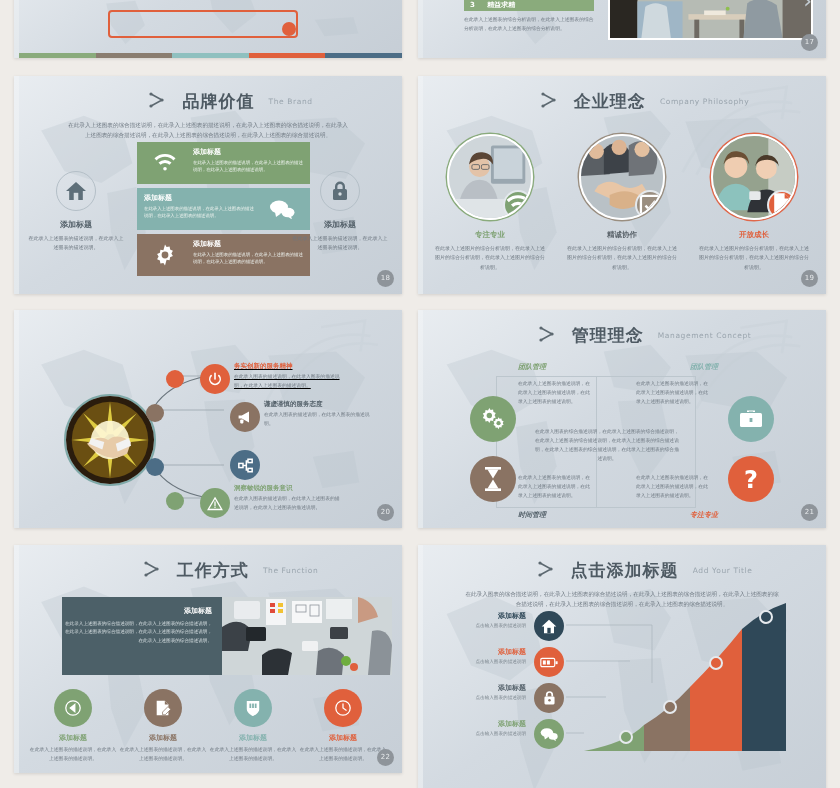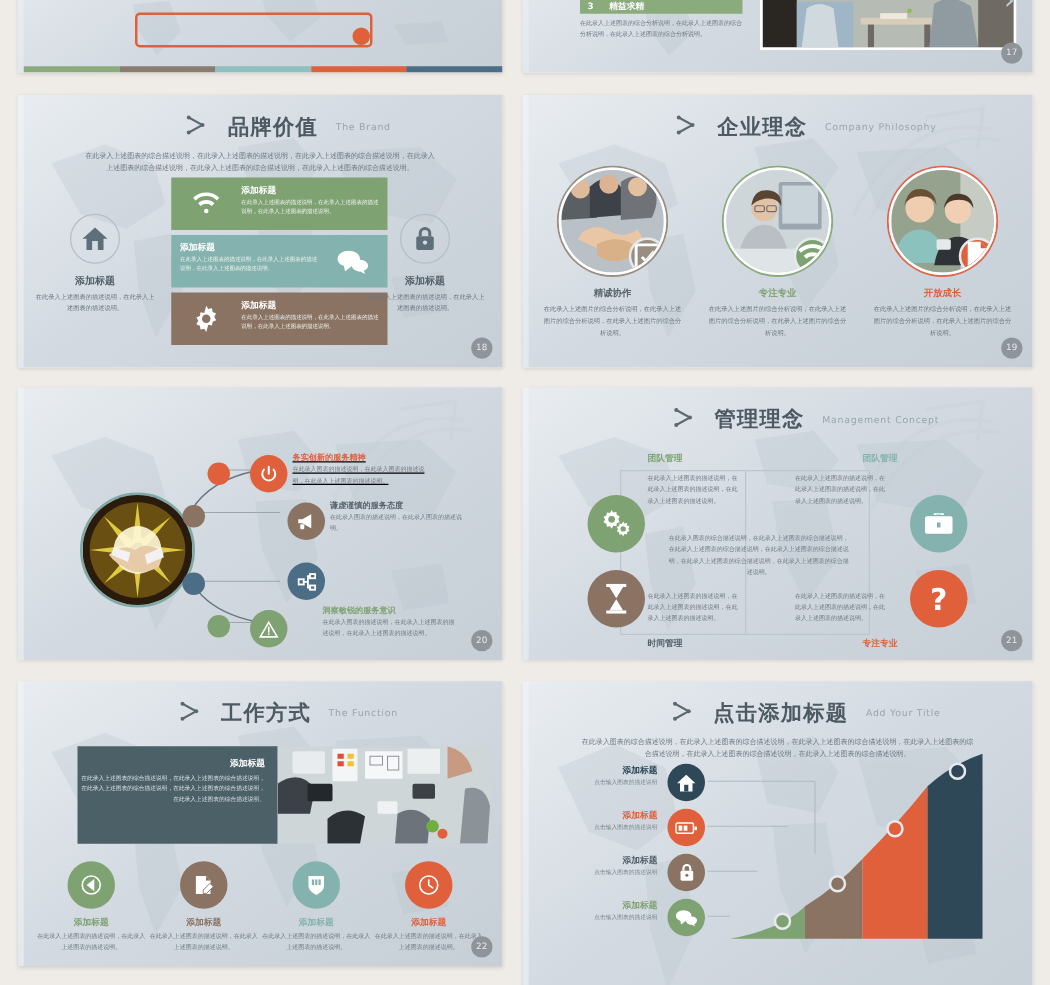--- a/index.html
+++ b/index.html
@@ -96,21 +96,21 @@
   .sitem{ position:absolute; }
   .sitem .it{ font-size:6.5px; font-weight:bold; margin-bottom:2px; }
   .sitem .ib{ font-size:4.8px; color:#6d7780; line-height:1.8; width:108px; }
   .node{ position:absolute; width:18px;height:18px;border-radius:50%; }
 
   
   .quad{ position:absolute; left:78px; top:66px; width:200px; height:132px;
     border:1px solid #bcc6cd; }
   .quad .vl{ position:absolute; left:50%; top:0; bottom:0; width:1px;
     background:#bcc6cd; }
-  .qlabel{ position:absolute; font-size:7px; font-weight:bold; }
+  .qlabel{ position:absolute; font-size:7px; font-weight:bold;font-style:italic; }
   .qtxt{ position:absolute; font-size:4.8px; color:#6d7780; line-height:1.85; width:76px; }
   .qcenter{ position:absolute; left:116px; top:118px; width:146px;
     font-size:4.8px; color:#6d7780; line-height:1.85; text-align:center; }
   .mcircle{ position:absolute; width:46px;height:46px;border-radius:50%;
     display:flex;align-items:center;justify-content:center; }
 
   
   .wpanel{ position:absolute; left:48px; top:52px; width:330px; height:78px;
     display:flex; }
   .wpanel .ltxt{ width:160px; background:#4c6068; padding:9px 10px 0 0; text-align:right; }
@@ -337,65 +337,65 @@
             <circle cx="3" cy="14" r="1.6" fill="#5c6870"></circle>
           </svg>
     </span>
     <span class="zh">企业理念</span>
     <span class="en">Company Philosophy</span>
   </div>
 
   <div class="phil">
 
     <div class="philcol">
+      <div class="photo">
+        <svg viewBox="0 0 86 86">
+              <rect width="86" height="86" fill="#cfd6da"></rect>
+          <rect x="44" y="10" width="36" height="40" rx="2" fill="#9aa7b0"></rect>
+          <rect x="47" y="13" width="30" height="32" fill="#c9d3da"></rect>
+          <path d="M10 72 q6 -26 22 -26 q16 0 20 26z" fill="#b9bfc5"></path>
+          <circle cx="32" cy="32" r="11" fill="#e3c3a8"></circle>
+          <path d="M21 30 q2 -14 14 -13 q12 1 11 13 q-4 -7 -12 -6 q-9 1 -13 6z" fill="#5a4535"></path>
+          <rect x="24" y="30" width="8" height="5" rx="1.5" fill="none" stroke="#6b6b6b" stroke-width="1"></rect>
+          <rect x="34" y="30" width="8" height="5" rx="1.5" fill="none" stroke="#6b6b6b" stroke-width="1"></rect>
+          <rect x="0" y="66" width="86" height="20" fill="#dfe4e7"></rect>
+        </svg>
+        <div class="badge" style="background:#7fa273">
+          <svg width="15" height="12" viewBox="0 0 24 20" fill="#fff">
+                <path d="M12 17.5a1.8 1.8 0 1 0 0-3.6 1.8 1.8 0 0 0 0 3.6z"></path>
+                <path d="M5.5 9.6a9.6 9.6 0 0 1 13 0l-2 2.2a6.6 6.6 0 0 0-9 0z"></path>
+                <path d="M1.5 5.2a15 15 0 0 1 21 0l-2 2.2a12 12 0 0 0-17 0z"></path>
+              </svg>
+        </div>
+      </div>
+      <div class="pt" style="color:#7fa273">专注专业</div>
+      <div class="pb">在此录入上述图片的综合分析说明，在此录入上述图片的综合分析说明，在此录入上述图片的综合分析说明。</div>
+    </div>
+
+    <div class="philcol">
       <div class="photo b2">
         <svg viewBox="0 0 86 86">
               <rect width="86" height="86" fill="#b9c1c6"></rect>
           <path d="M0 20 q14 -16 26 -4 q10 10 4 24 l-30 2z" fill="#5a5f64"></path>
           <path d="M24 14 q12 -12 24 -2 q10 10 2 26 l-26 2z" fill="#3d4248"></path>
           <path d="M50 10 q14 -10 26 2 q8 12 0 28 l-26 2z" fill="#6f7378"></path>
           <circle cx="16" cy="16" r="8" fill="#e0bb9b"></circle>
               <circle cx="40" cy="12" r="8" fill="#dcb493"></circle>
           <circle cx="64" cy="14" r="8" fill="#e3c0a0"></circle>
           <path d="M18 52 q12 -8 24 0 q10 6 22 -2 l6 10 q-18 14 -34 8 q-14 -6 -22 -10z" fill="#e8c6a6"></path>
           <path d="M30 62 q16 -8 30 0 l-4 12 q-14 6 -26 -2z" fill="#d9b189"></path>
         </svg>
         <div class="badge" style="background:#9a8e80">
           <svg width="14" height="14" viewBox="0 0 20 20" fill="none" stroke="#fff" stroke-width="1.8">
                 <rect x="3" y="3" width="14" height="14" rx="1.5"></rect>
                 <path d="M6.5 10.5 l2.5 2.5 l5 -6"></path>
               </svg>
         </div>
       </div>
       <div class="pt" style="color:#5b646b">精诚协作</div>
-      <div class="pb">在此录入上述图片的综合分析说明，在此录入上述图片的综合分析说明，在此录入上述图片的综合分析说明。</div>
-    </div>
-
-    <div class="philcol">
-      <div class="photo">
-        <svg viewBox="0 0 86 86">
-              <rect width="86" height="86" fill="#cfd6da"></rect>
-          <rect x="44" y="10" width="36" height="40" rx="2" fill="#9aa7b0"></rect>
-          <rect x="47" y="13" width="30" height="32" fill="#c9d3da"></rect>
-          <path d="M10 72 q6 -26 22 -26 q16 0 20 26z" fill="#b9bfc5"></path>
-          <circle cx="32" cy="32" r="11" fill="#e3c3a8"></circle>
-          <path d="M21 30 q2 -14 14 -13 q12 1 11 13 q-4 -7 -12 -6 q-9 1 -13 6z" fill="#5a4535"></path>
-          <rect x="24" y="30" width="8" height="5" rx="1.5" fill="none" stroke="#6b6b6b" stroke-width="1"></rect>
-          <rect x="34" y="30" width="8" height="5" rx="1.5" fill="none" stroke="#6b6b6b" stroke-width="1"></rect>
-          <rect x="0" y="66" width="86" height="20" fill="#dfe4e7"></rect>
-        </svg>
-        <div class="badge" style="background:#7fa273">
-          <svg width="15" height="12" viewBox="0 0 24 20" fill="#fff">
-                <path d="M12 17.5a1.8 1.8 0 1 0 0-3.6 1.8 1.8 0 0 0 0 3.6z"></path>
-                <path d="M5.5 9.6a9.6 9.6 0 0 1 13 0l-2 2.2a6.6 6.6 0 0 0-9 0z"></path>
-                <path d="M1.5 5.2a15 15 0 0 1 21 0l-2 2.2a12 12 0 0 0-17 0z"></path>
-              </svg>
-        </div>
-      </div>
-      <div class="pt" style="color:#7fa273">专注专业</div>
       <div class="pb">在此录入上述图片的综合分析说明，在此录入上述图片的综合分析说明，在此录入上述图片的综合分析说明。</div>
     </div>
 
     <div class="philcol">
       <div class="photo b3">
         <svg viewBox="0 0 86 86">
               <rect width="86" height="86" fill="#95a28e"></rect>
           <rect x="58" y="0" width="28" height="86" fill="#c6ccc4"></rect>
           <path d="M2 78 q4 -28 22 -28 q18 0 22 28z" fill="#8cc2bd"></path>
           <circle cx="24" cy="32" r="12" fill="#efcdb1"></circle>
@@ -510,21 +510,21 @@
         </svg>
   </div>
 
   <div class="sdot" style="left:186px;top:178px;background:#7fa273">
     <svg width="16" height="15" viewBox="0 0 20 18" fill="none" stroke="#fff" stroke-width="1.6">
           <path d="M10 2 L18.5 16.5 H1.5z"></path>
           <path d="M10 7v4.5" stroke-linecap="round"></path>
           <circle cx="10" cy="13.8" r=".9" fill="#fff" stroke="none"></circle>
         </svg>
   </div>
-  <div class="sitem" style="left:220px;top:174px;margin-left:24px;">
+  <div class="sitem" style="left:220px;top:174px;">
     <div class="it" style="color:#7fa273">洞察敏锐的服务意识</div>
     <div class="ib">在此录入图表的描述说明，在此录入上述图表的描述说明，在此录入上述图表的描述说明。</div>
   </div>
 
   <div class="pgnum">20</div>
 </div>
 
 <div class="slide" style="left:418px;top:310px;width:408px;height:218px;">
   <div class="edge"></div>
   <div class="map">

